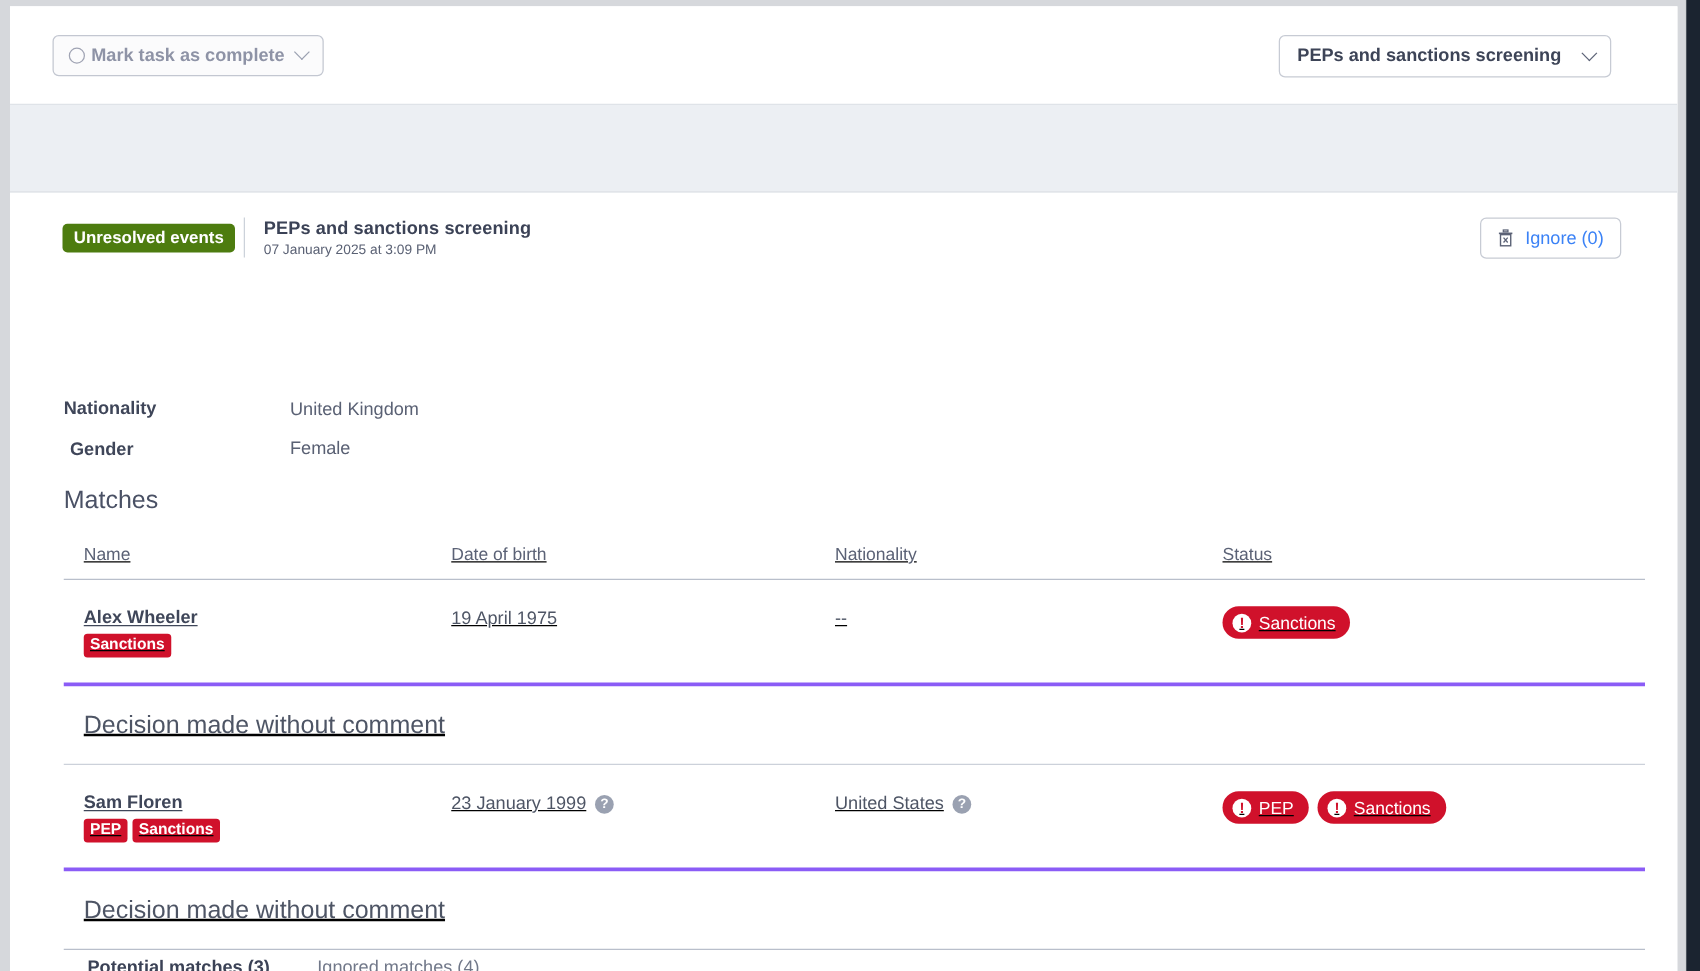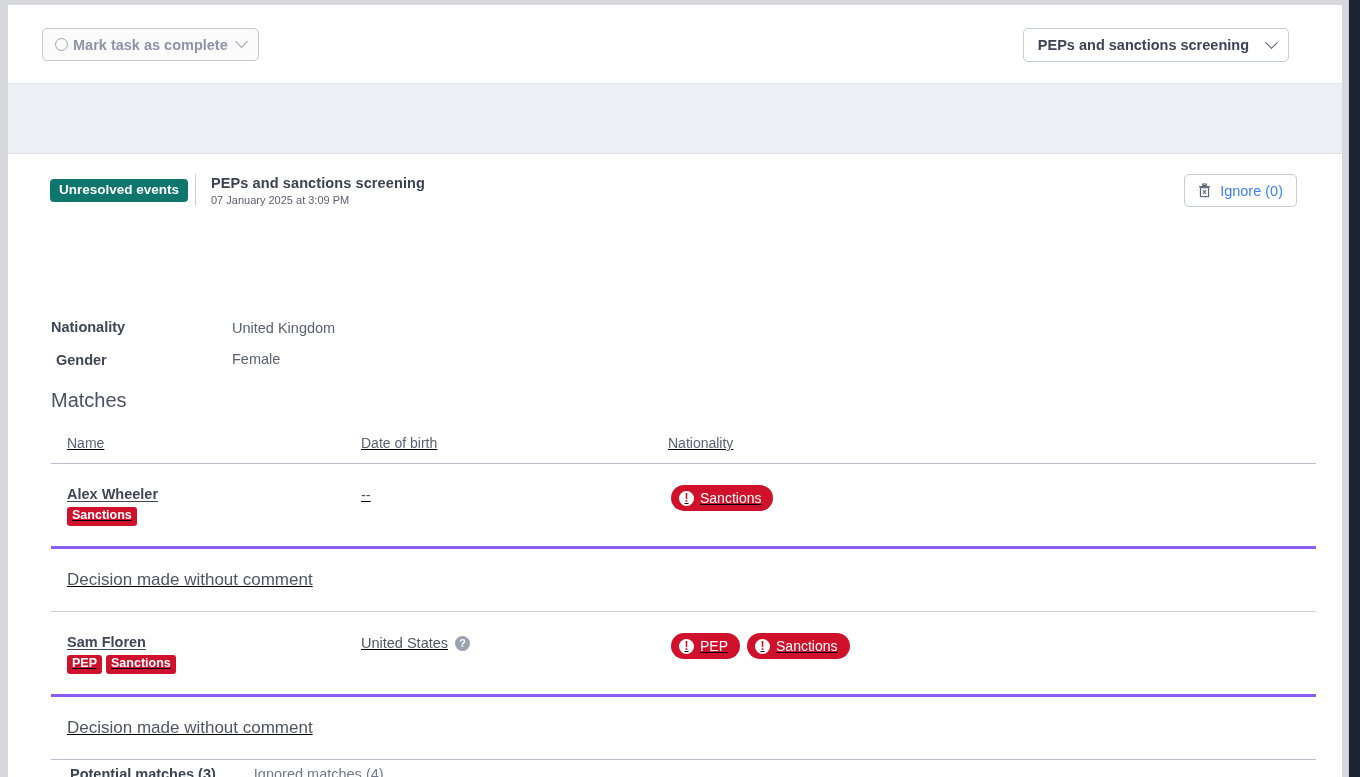--- a/index.html
+++ b/index.html
@@ -110,21 +110,21 @@
   
   .event-bar {
     position: relative;
     height: 70px;
     background: #eceff3;
     border-bottom: 1px solid #dde1e6;
   }
   .badge-blue {
     position: absolute;
     left: 42px; top: 95px;
-    background: #0f766e;
+    background: #4d7c0f;
     color: #ffffff;
     font-size: 13.5px;
     font-weight: 700;
     border-radius: 4px;
     padding: 4px 9px 5px 9px;
     line-height: 1;
     white-space: nowrap;
   }
   .event-sep {
     position: absolute;
@@ -261,21 +261,21 @@
     line-height: 15px;
     flex: 0 0 auto;
   }
   .pill-row { display: flex; align-items: center; padding-top: 0px; }
 
   .comment-row {
     display: flex;
     align-items: center;
     height: 63px;
     border-bottom: 1px solid #ccd1da;
-    font-size: 17px;
+    font-size: 20px;
     color: #4e5565;
     padding-left: 16px;
   }
   .comment-row.last { border-bottom: 1px solid #b9bfcb; }
 
   
   .tabs {
     position: absolute;
     left: 43px; top: 604px;
     width: 1265px;
@@ -342,28 +342,32 @@
       <div class="field-row field-label" style="left:48px; top:198px;text-align:right;">Gender</div>
       <div class="field-row field-value" style="left:224px; top:197px;">Female</div>
 
       <div class="section-title">Matches</div>
 
       <div class="mtable">
         <div class="mhead">
           <div class="c-name">Name</div>
           <div class="c-dob">Date of birth</div>
           <div class="c-nat">Nationality</div>
+          <div class="c-stat">Status</div>
         </div>
 
         <div class="mrow">
           <div class="c-name">
             <span class="link-name">Alex Wheeler</span>
             <div class="tag-wrap">
               <span class="tag-red">Sanctions</span>
             </div>
+          </div>
+          <div class="c-dob cell-txt">
+            <span>19 April 1975</span>
           </div>
           <div class="c-nat cell-txt">
             <span>--</span>
           </div>
           <div class="c-stat">
             <div class="pill-row">
               <span class="pill">
                 <span class="excl">!</span>
                 <span>Sanctions</span>
               </span>
@@ -374,20 +378,23 @@
           <span>Decision made without comment</span>
         </div>
 
         <div class="mrow">
           <div class="c-name">
             <span class="link-name">Sam Floren</span>
             <div class="tag-wrap">
               <span class="tag-red">PEP</span>
               <span class="tag-red">Sanctions</span>
             </div>
+          </div>
+          <div class="c-dob cell-txt">
+            <span>23 January 1999</span><span class="help-ico">?</span>
           </div>
           <div class="c-nat cell-txt">
             <span>United States</span><span class="help-ico">?</span>
           </div>
           <div class="c-stat">
             <div class="pill-row">
               <span class="pill">
                 <span class="excl">!</span>
                 <span>PEP</span>
               </span>

